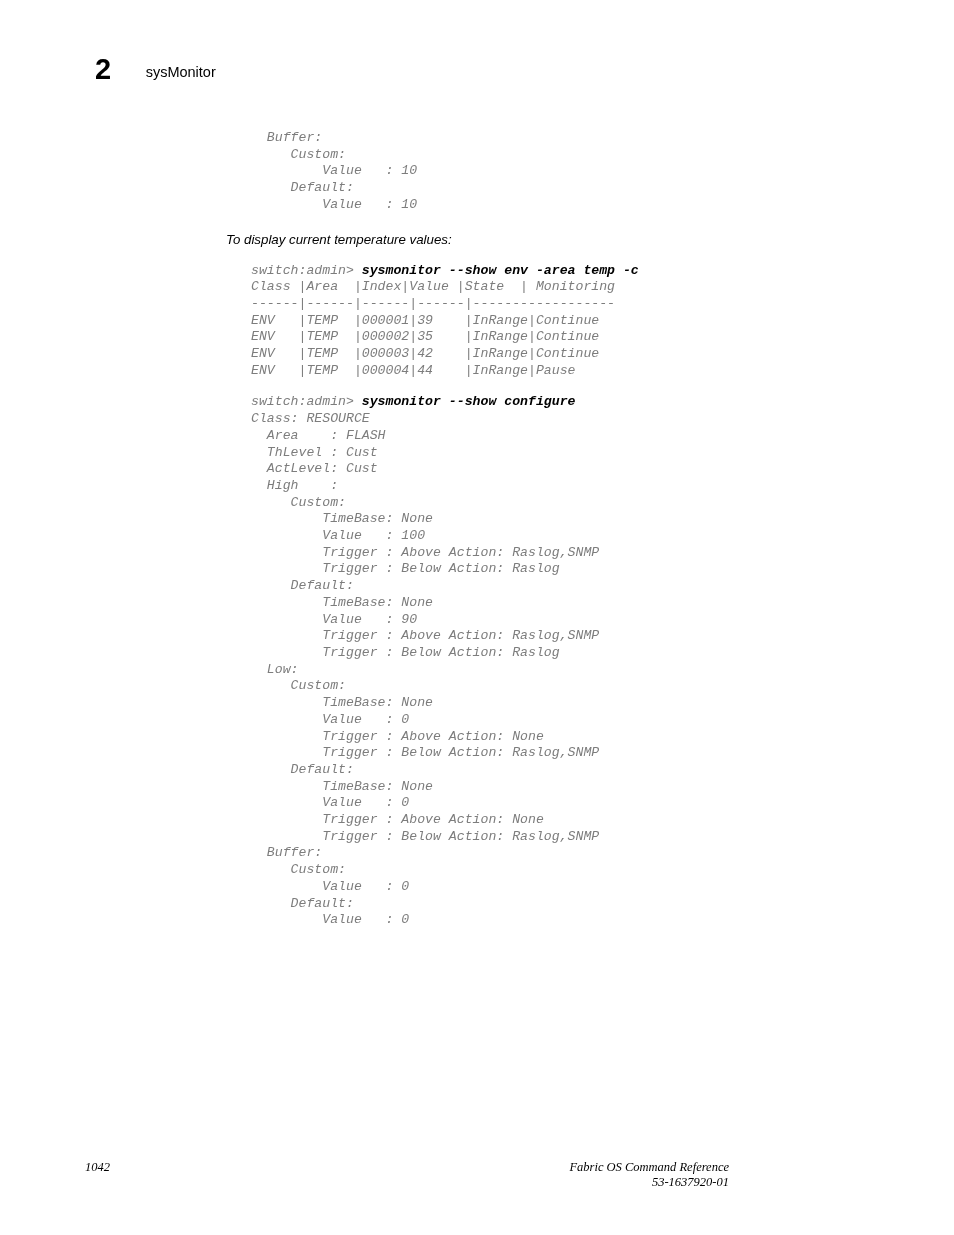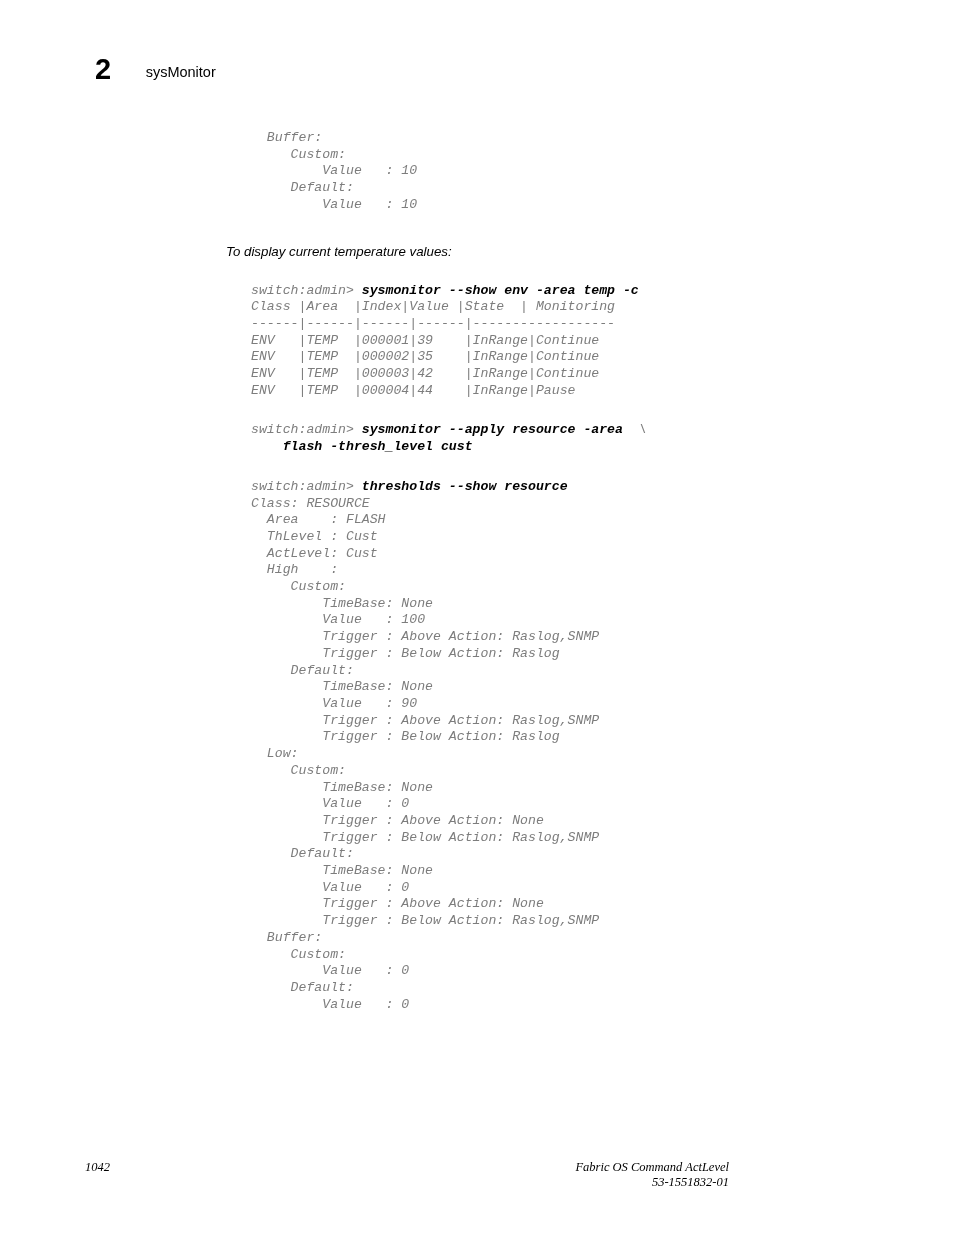--- a/index.html
+++ b/index.html
@@ -66,22 +66,22 @@
     margin-left: 25px;
     white-space: pre;
     letter-spacing: 0px;
   }
   .codeblock b {
     color: #000000;
     font-weight: bold;
   }
 
   
-  .sp-para-before { margin-top: 30px; }
-  .sp-code-before { margin-top: 23px; }
+  .sp-para-before { margin-top: 18px; }
+  .sp-code-before { margin-top: 15px; }
 
   
   .footer {
     position: absolute;
     left: 0;
     top: 1160px;
     width: 814px;
     height: 50px;
   }
   .footer-left {
@@ -125,24 +125,22 @@
   <p class="para sp-para-before">To display current temperature values:</p>
   <pre class="codeblock sp-code-before"><span>switch:admin&gt; </span><b>sysmonitor --show env -area temp -c</b>
 <span>Class |Area  |Index|Value |State  | Monitoring
 ------|------|------|------|------------------
 ENV   |TEMP  |000001|39    |InRange|Continue
 ENV   |TEMP  |000002|35    |InRange|Continue
 ENV   |TEMP  |000003|42    |InRange|Continue
 ENV   |TEMP  |000004|44    |InRange|Pause</span></pre>
 
 
-  <pre class="codeblock sp-code-before"><span>switch:admin&gt; </span><b>sysmonitor --apply resource -area</b><span>  \</span>
-<b>    flash -thresh_level cust</b></pre>
 
-  <pre class="codeblock sp-code-before"><span>switch:admin&gt; </span><b>thresholds --show resource</b>
+  <pre class="codeblock sp-code-before"><span>switch:admin&gt; </span><b>sysmonitor --show configure</b>
 <span>Class: RESOURCE
   Area    : FLASH
   ThLevel : Cust
   ActLevel: Cust
   High    :
      Custom:
          TimeBase: None
          Value   : 100
          Trigger : Above Action: Raslog,SNMP
          Trigger : Below Action: Raslog
@@ -166,16 +164,16 @@
      Custom:
          Value   : 0
      Default:
          Value   : 0</span></pre>
 
 </div>
 
 <div class="footer">
   <div class="footer-left">1042</div>
   <div class="footer-right">
-    <div>Fabric OS Command ActLevel</div>
-    <div>53-1551832-01</div>
+    <div>Fabric OS Command Reference</div>
+    <div>53-1637920-01</div>
   </div>
 </div>
 
 </body></html>

